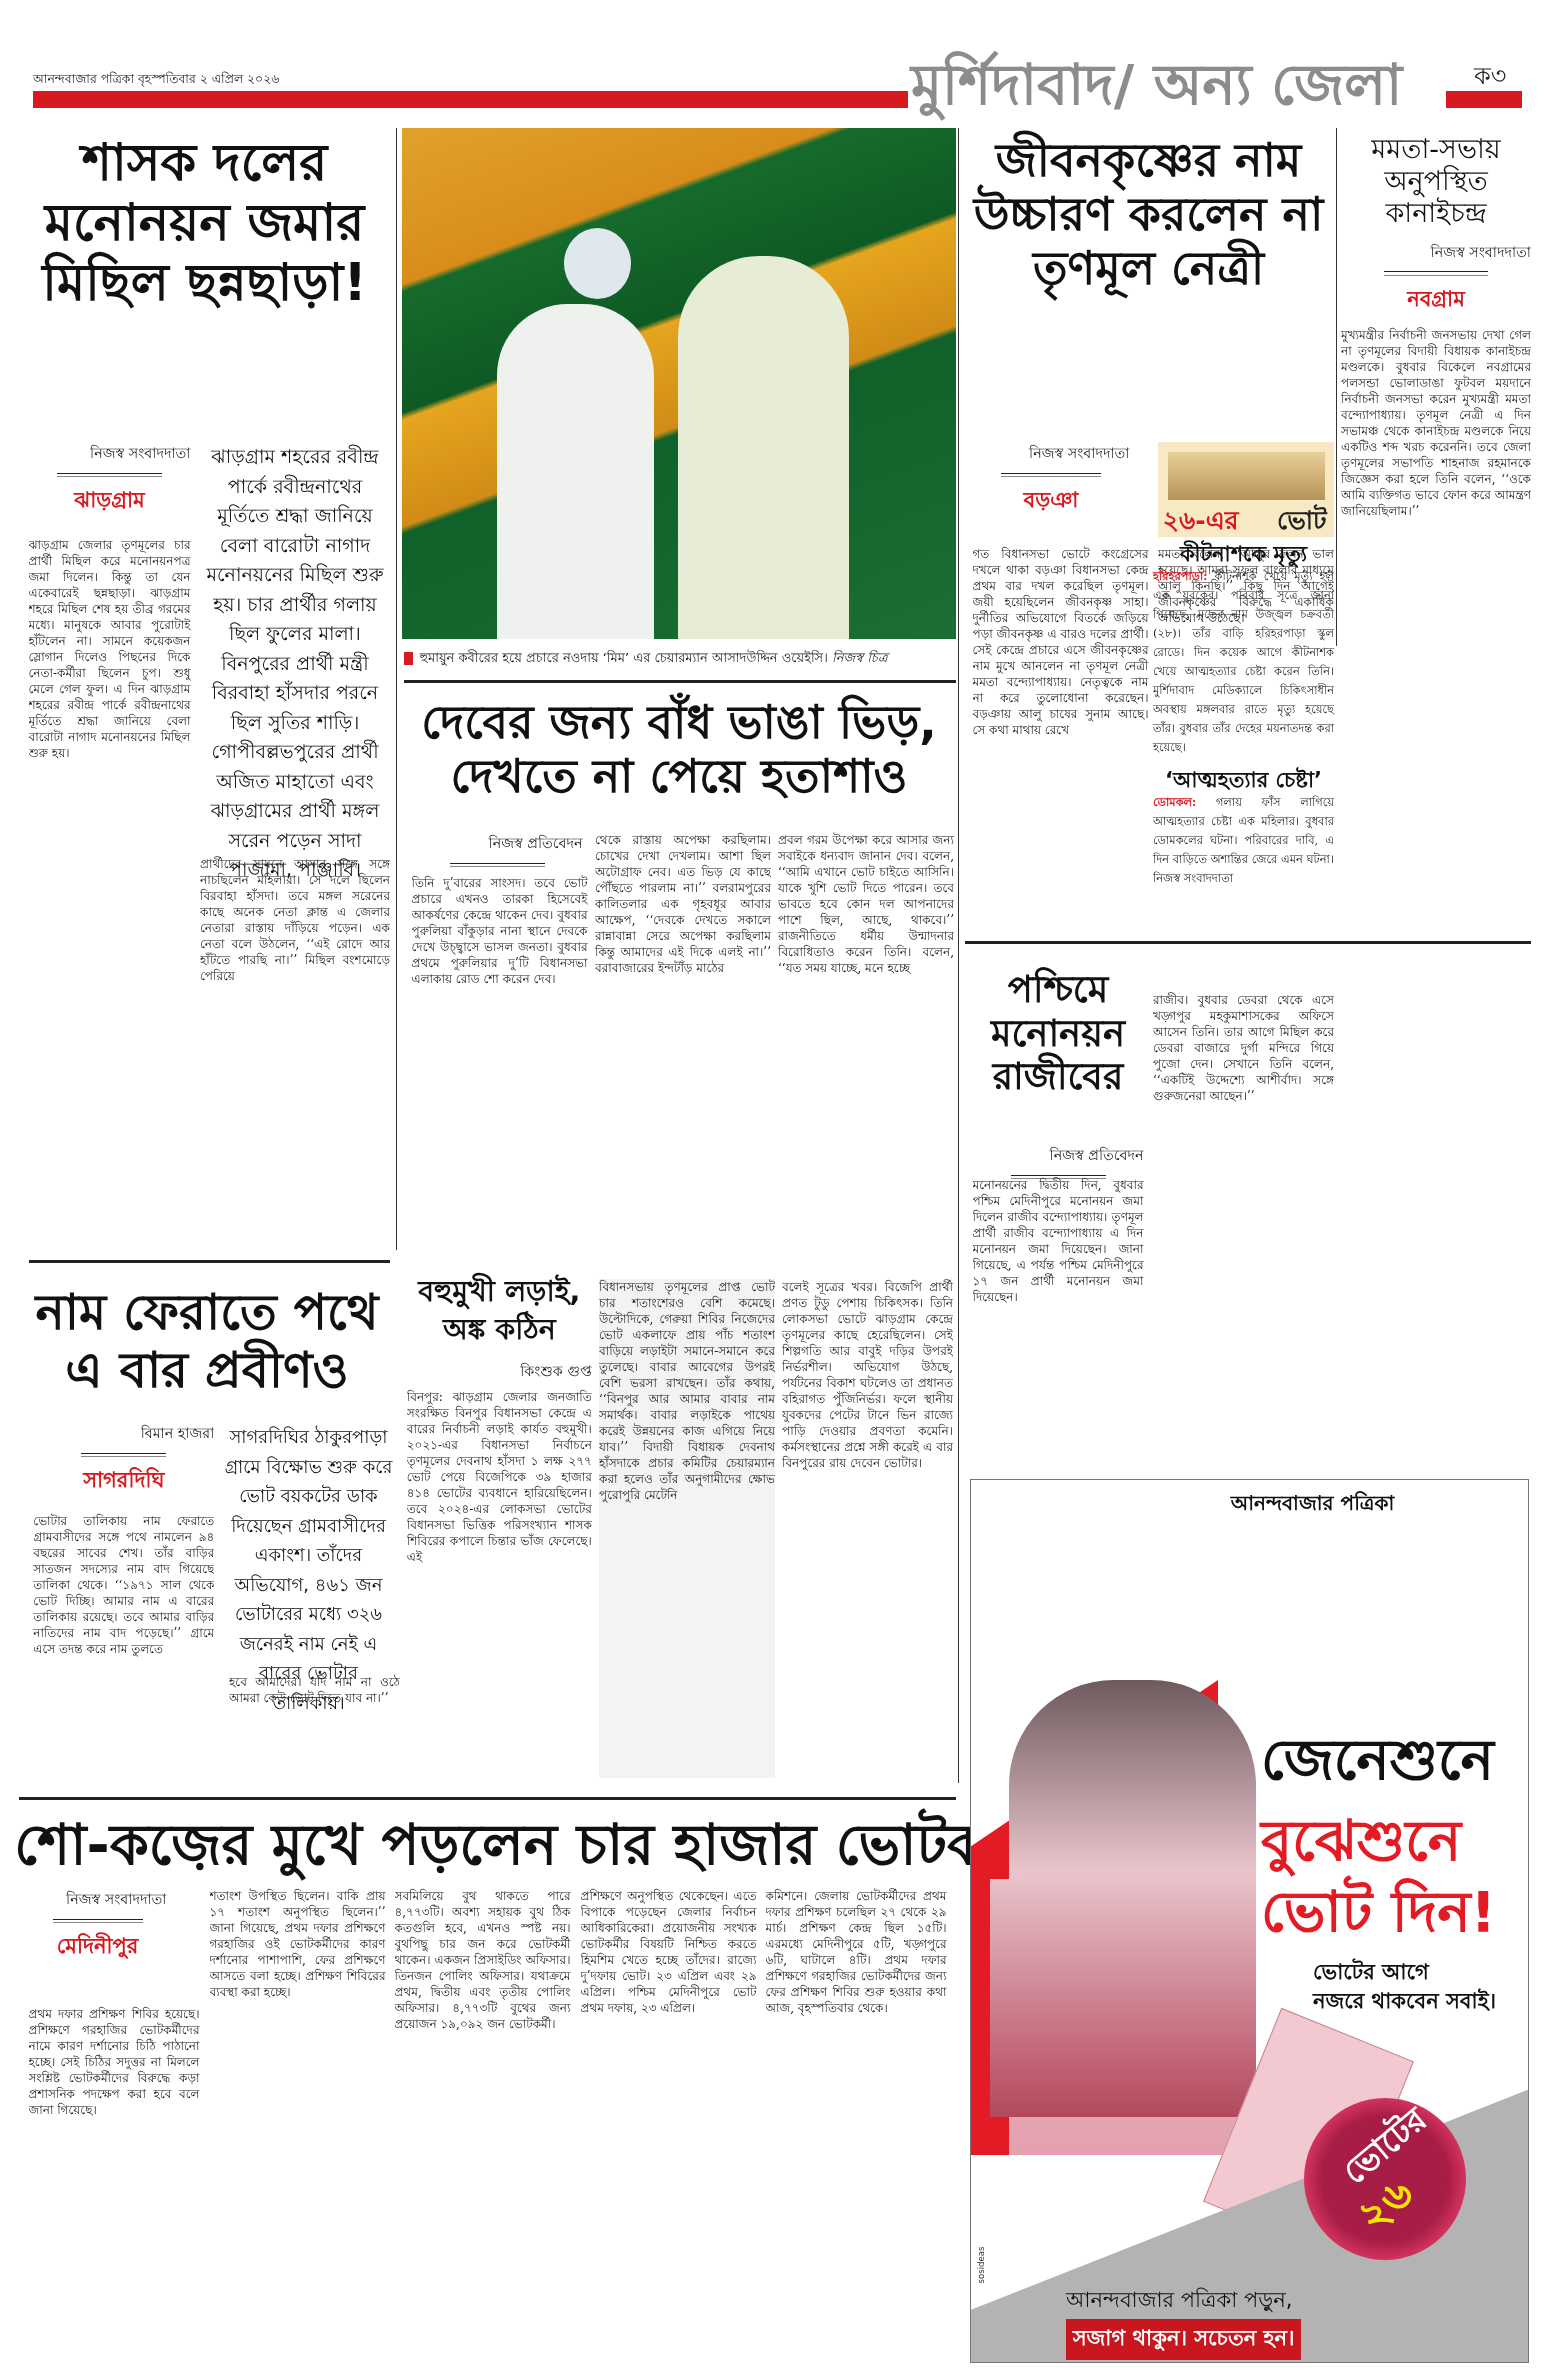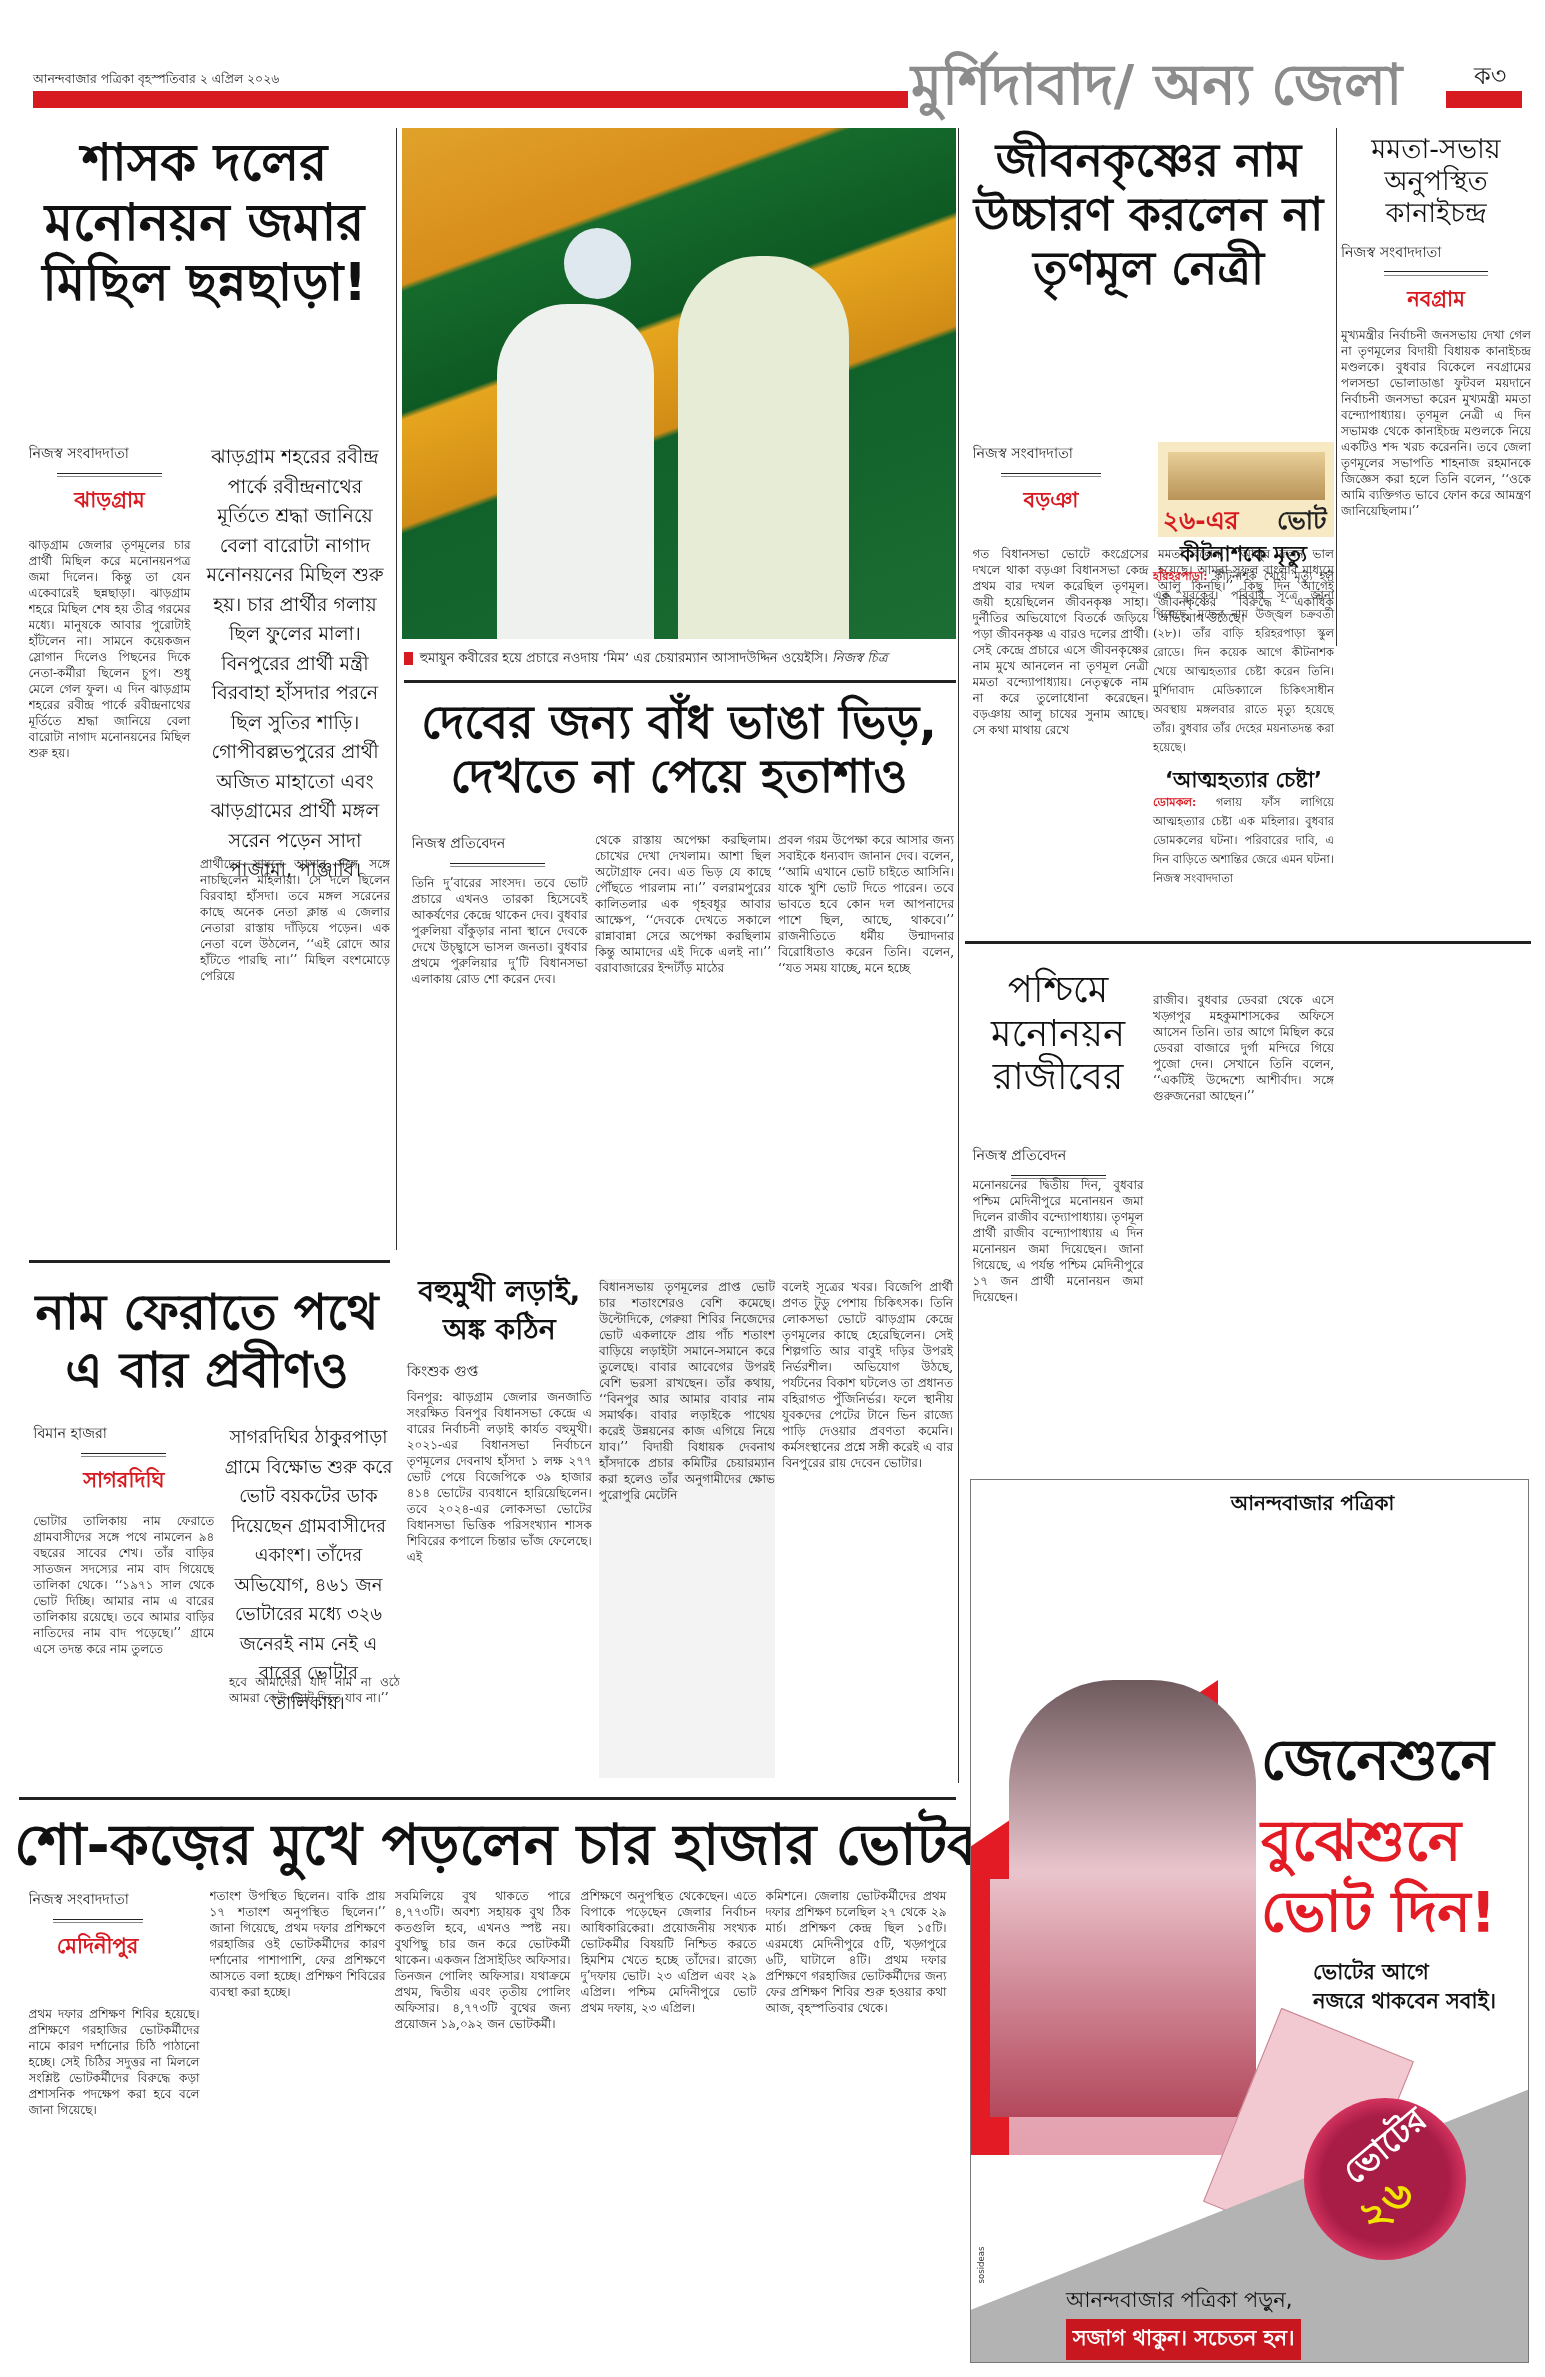--- a/index.html
+++ b/index.html
@@ -1,21 +1,21 @@
 <!DOCTYPE html>
 <html style="font-size:7.6px"><head>
 <meta charset="utf-8">
 <style>
 *{box-sizing:border-box;margin:0;padding:0}
 html,body{width:1545px;height:2389px;background:#fff;overflow:hidden}
 body{position:relative;font-family:"DejaVu Sans",sans-serif;color:#1a1a1a}
 .abs{position:absolute}
 .hd{font-family:"DejaVu Sans",sans-serif;font-weight:bold;color:#111;text-align:center;line-height:1.18}
 .body{font-family:"DejaVu Serif",serif;font-size:12px;line-height:16px;text-align:justify;color:#222}
-.byline{font-size:14.3px;text-align:left;color:#222}
+.byline{font-size:14.3px;text-align:right;color:#222}
 .dateline{font-size:21px;font-weight:bold;color:#d71920;text-align:center}
 .dbl{height:4.8px;border-top:1.9px solid #222;border-bottom:1.4px solid #888}
 .rule{position:absolute;background:#222;height:2.9px}
 .vrule{position:absolute;background:#333;width:1px}
 .col{position:absolute;overflow:hidden}
 .photo{position:absolute;overflow:hidden}
 </style>
 </head>
 <body>
 
@@ -102,21 +102,21 @@
   <div class="hd" style="font-size:27px;font-weight:normal;padding-top:4.8px">মমতা-সভায় অনুপস্থিত কানাইচন্দ্র</div>
   <div class="byline" style="margin-top:12.4px">নিজস্ব সংবাদদাতা</div>
   <div class="dbl" style="margin:6.7px 43px"></div>
   <div class="dateline">নবগ্রাম</div>
   <div class="body" style="margin-top:9.5px;height:342px;overflow:hidden">মুখ্যমন্ত্রীর নির্বাচনী জনসভায় দেখা গেল না তৃণমূলের বিদায়ী বিধায়ক কানাইচন্দ্র মণ্ডলকে। বুধবার বিকেলে নবগ্রামের পলসন্ডা ভোলাডাঙা ফুটবল ময়দানে নির্বাচনী জনসভা করেন মুখ্যমন্ত্রী মমতা বন্দ্যোপাধ্যায়। তৃণমূল নেত্রী এ দিন সভামঞ্চ থেকে কানাইচন্দ্র মণ্ডলকে নিয়ে একটিও শব্দ খরচ করেননি। তবে জেলা তৃণমূলের সভাপতি শাহনাজ রহমানকে জিজ্ঞেস করা হলে তিনি বলেন, ‘‘ওকে আমি ব্যক্তিগত ভাবে ফোন করে আমন্ত্রণ জানিয়েছিলাম।’’</div>
 </div>
 
 <div class="rule" style="left:965px;top:941px;width:566px"></div>
 
 <div class="abs" style="left:963px;top:949px;width:571px;height:495px">
-  <div class="hd" style="position:absolute;left:9.5px;top:19px;width:171px;font-size:37px;font-weight:normal">পশ্চিমে মনোনয়ন রাজীবের</div>
+  <div class="hd" style="position:absolute;left:9.5px;top:19px;width:171px;font-size:37px;font-weight:bold">পশ্চিমে মনোনয়ন রাজীবের</div>
   <div class="abs" style="left:9.5px;top:195px;width:171px">
     <div class="byline">নিজস্ব প্রতিবেদন</div>
     <div class="dbl" style="margin:6.7px 38px"></div>
   </div>
   <div class="col body" style="left:9.5px;top:228px;width:171px;height:257px">মনোনয়নের দ্বিতীয় দিন, বুধবার পশ্চিম মেদিনীপুরে মনোনয়ন জমা দিলেন রাজীব বন্দ্যোপাধ্যায়। তৃণমূল প্রার্থী রাজীব বন্দ্যোপাধ্যায় এ দিন মনোনয়ন জমা দিয়েছেন। জানা গিয়েছে, এ পর্যন্ত পশ্চিম মেদিনীপুরে ১৭ জন প্রার্থী মনোনয়ন জমা দিয়েছেন।</div>
   <div class="col body" style="left:190px;top:43px;width:181px;height:442px">রাজীব। বুধবার ডেবরা থেকে এসে খড়্গপুর মহকুমাশাসকের অফিসে আসেন তিনি। তার আগে মিছিল করে ডেবরা বাজারে দুর্গা মন্দিরে গিয়ে পুজো দেন। সেখানে তিনি বলেন, ‘‘একটিই উদ্দেশ্যে আশীর্বাদ। সঙ্গে গুরুজনেরা আছেন।’’</div>
 </div>
 
 <div class="abs" style="left:19px;top:1270px;width:376px;height:523px">
   <div class="hd" style="font-size:49px;padding:14.3px 14.3px 0">নাম ফেরাতে পথে এ বার প্রবীণও</div>

